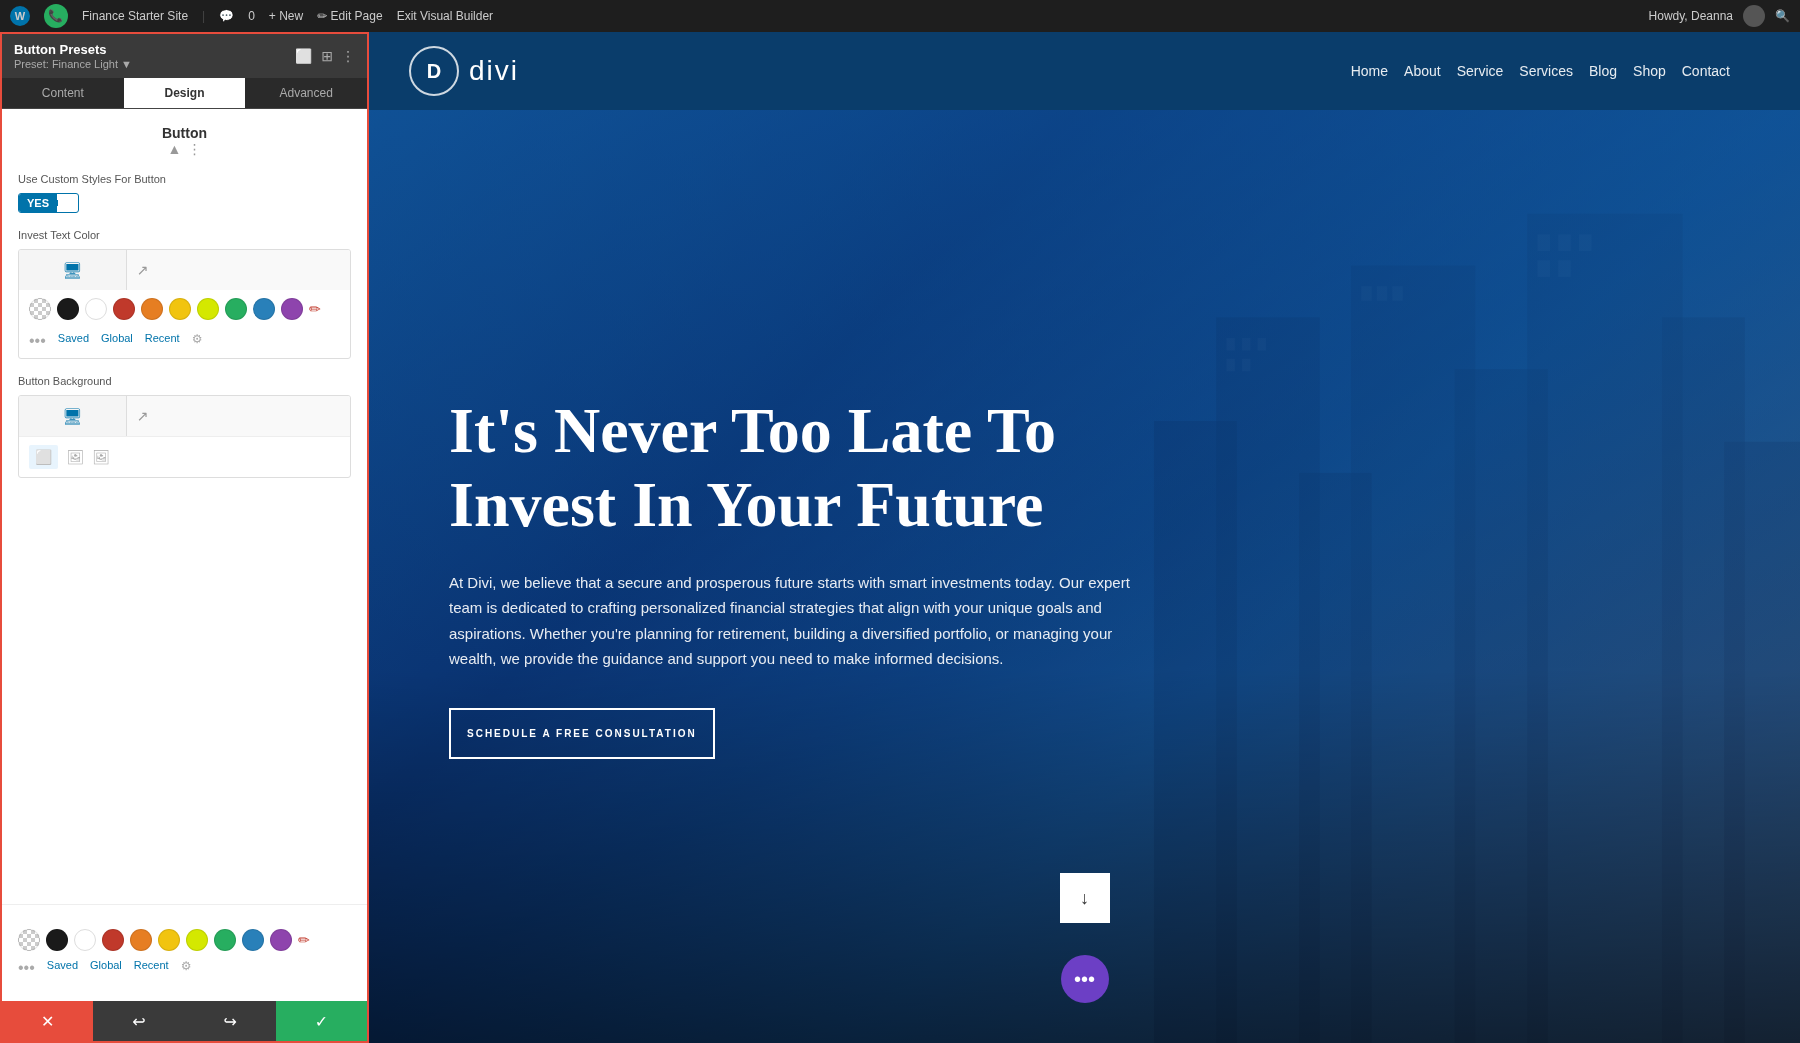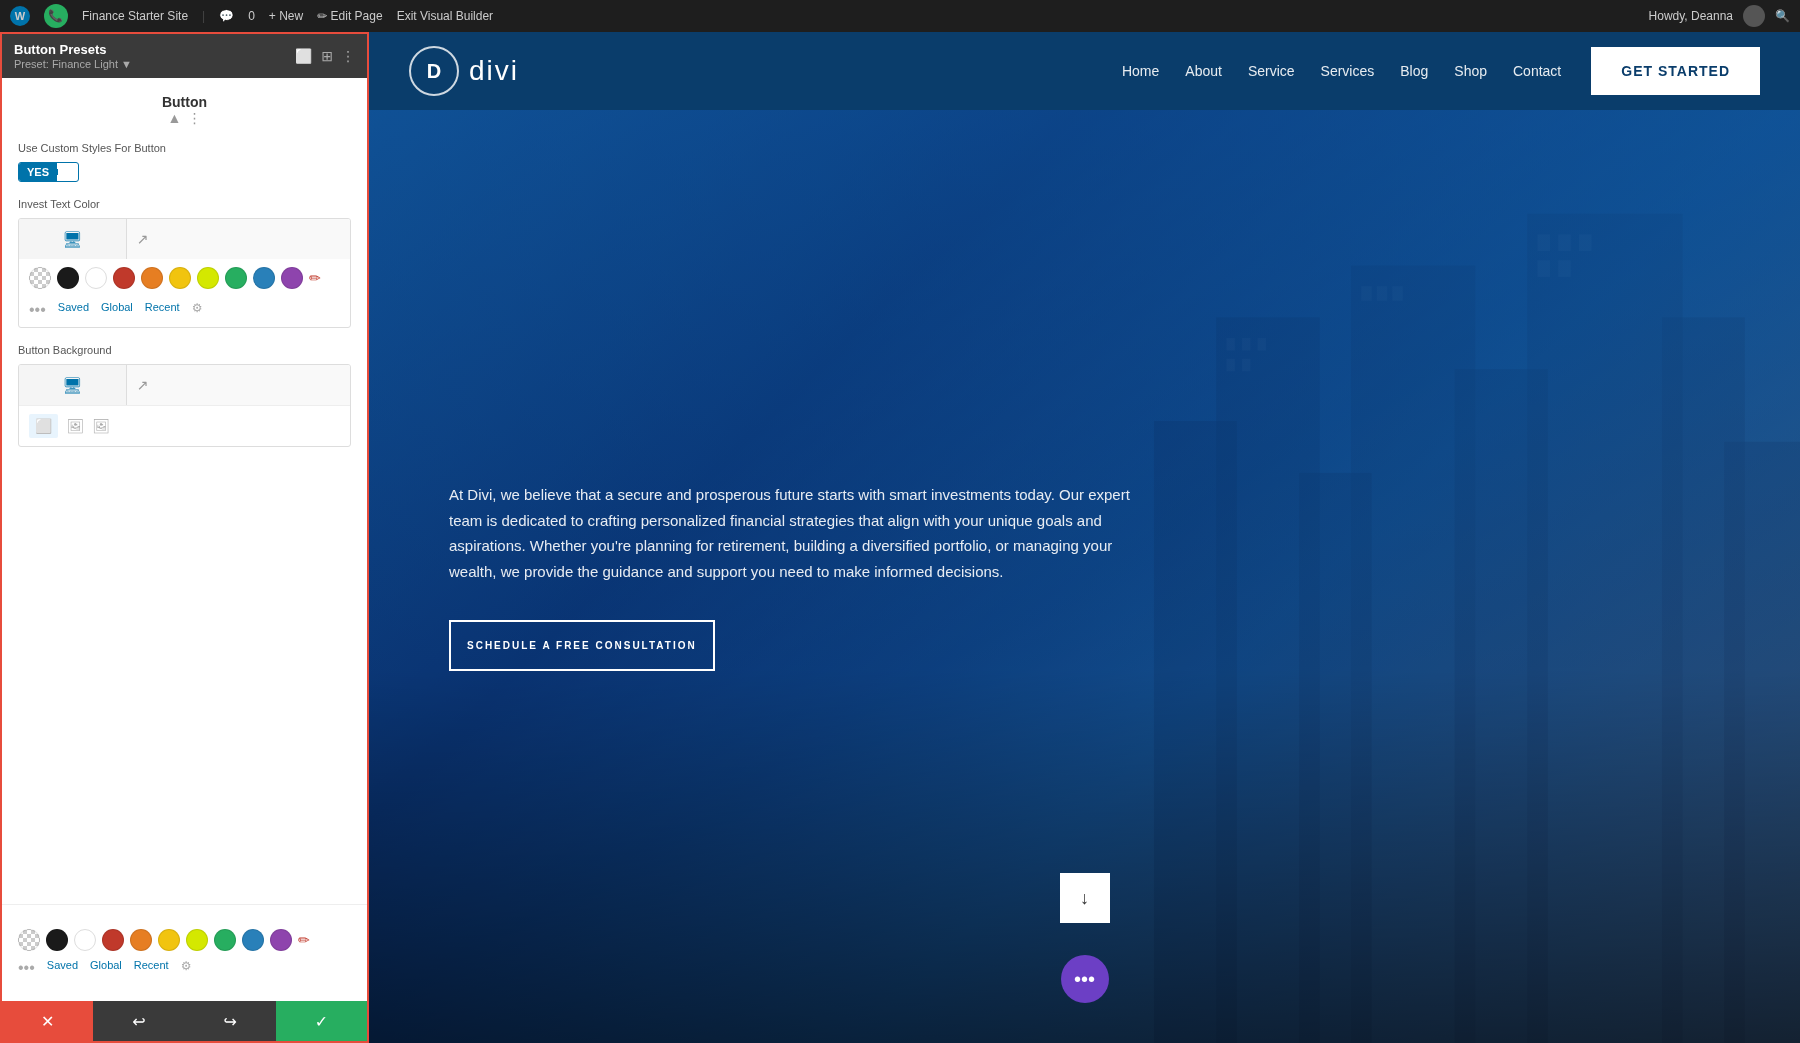--- a/index.html
+++ b/index.html
@@ -309,21 +309,21 @@
     }
     .logo-text {
       color: white;
       font-size: 28px;
       font-weight: 300;
       letter-spacing: 2px;
     }
     .nav-links {
       display: flex;
       align-items: center;
-      gap: 26px;
+      gap: 16px;
       margin-right: 30px;
     }
     .nav-link {
       color: rgba(255,255,255,0.9);
       font-size: 14px;
       cursor: pointer;
       text-decoration: none;
     }
     .get-started-btn {
       background: white;
@@ -471,20 +471,25 @@
         <div class="panel-title">Button Presets</div>
         <div class="panel-subtitle">Preset: Finance Light ▼</div>
       </div>
       <div class="panel-header-icons">
         <span>⬜</span>
         <span>⊞</span>
         <span>⋮</span>
       </div>
     </div>
 
+    <div class="panel-tabs">
+      <button class="panel-tab">Content</button>
+      <button class="panel-tab active">Design</button>
+      <button class="panel-tab">Advanced</button>
+    </div>
 
     <div class="panel-content">
 
       <div class="section-header">
         <span class="section-title">Button</span>
         <div class="section-header-icons">
           <span>▲</span>
           <span>⋮</span>
         </div>
       </div>
@@ -605,21 +610,20 @@
       </div>
       <nav class="nav-links">
         <a class="nav-link">Home</a>
         <a class="nav-link">About</a>
         <a class="nav-link">Service</a>
         <a class="nav-link">Services</a>
         <a class="nav-link">Blog</a>
         <a class="nav-link">Shop</a>
         <a class="nav-link">Contact</a>
       </nav>
-      <button class="get-started-btn">GET STARTED</button>
     </div>
 
     <div class="hero">
 
       <svg class="building-silhouette" viewBox="0 0 1466 900" preserveAspectRatio="xMidYMid slice">
 
         <defs>
           <linearGradient id="skyGrad" x1="0%" y1="0%" x2="100%" y2="100%">
             <stop offset="0%" style="stop-color:#1565c0;stop-opacity:1"></stop>
             <stop offset="50%" style="stop-color:#0d47a1;stop-opacity:1"></stop>
@@ -650,20 +654,21 @@
           <rect x="1190" y="120" width="12" height="16"></rect>
           <rect x="1210" y="120" width="12" height="16"></rect>
           <rect x="1170" y="145" width="12" height="16"></rect>
           <rect x="1190" y="145" width="12" height="16"></rect>
         </g>
       </svg>
 
       <div class="hero-bg-overlay"></div>
 
       <div class="hero-content">
+        <h1 class="hero-title">It's Never Too Late To Invest In Your Future</h1>
         <p class="hero-description">At Divi, we believe that a secure and prosperous future starts with smart investments today. Our expert team is dedicated to crafting personalized financial strategies that align with your unique goals and aspirations. Whether you're planning for retirement, building a diversified portfolio, or managing your wealth, we provide the guidance and support you need to make informed decisions.</p>
         <button class="cta-button">SCHEDULE A FREE CONSULTATION</button>
       </div>
 
       <div class="scroll-btn">
         <span>↓</span>
       </div>
 
       <div class="fab-btn">
         <span>•••</span>

